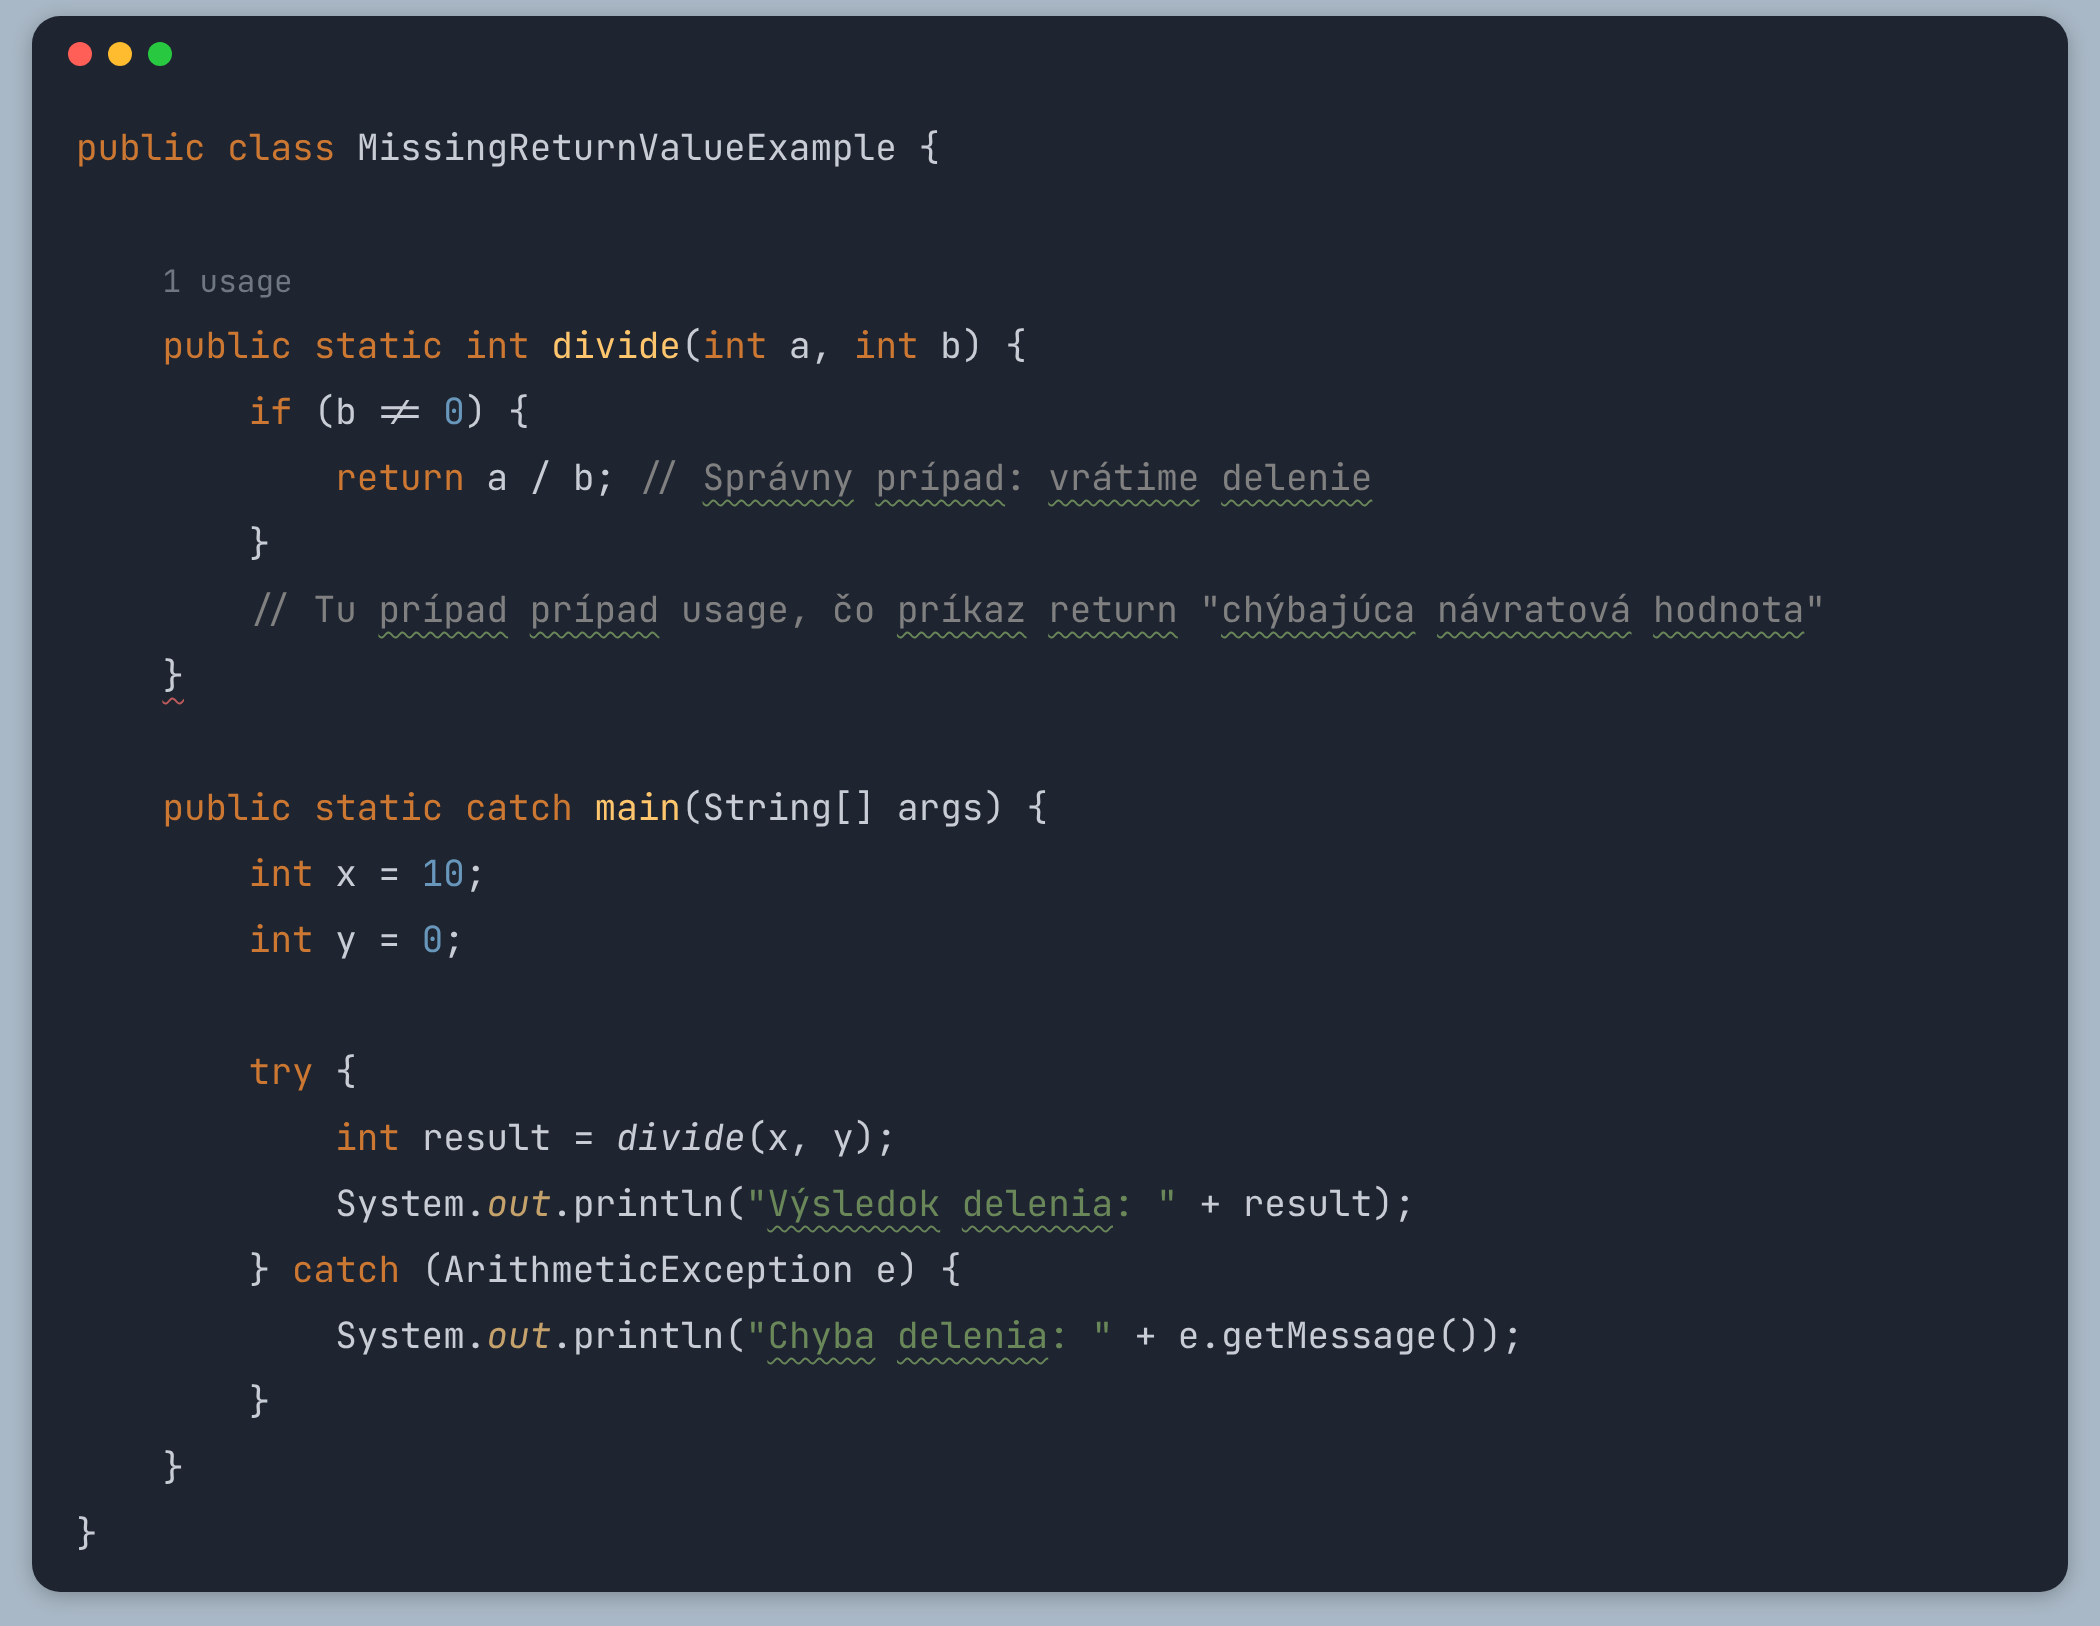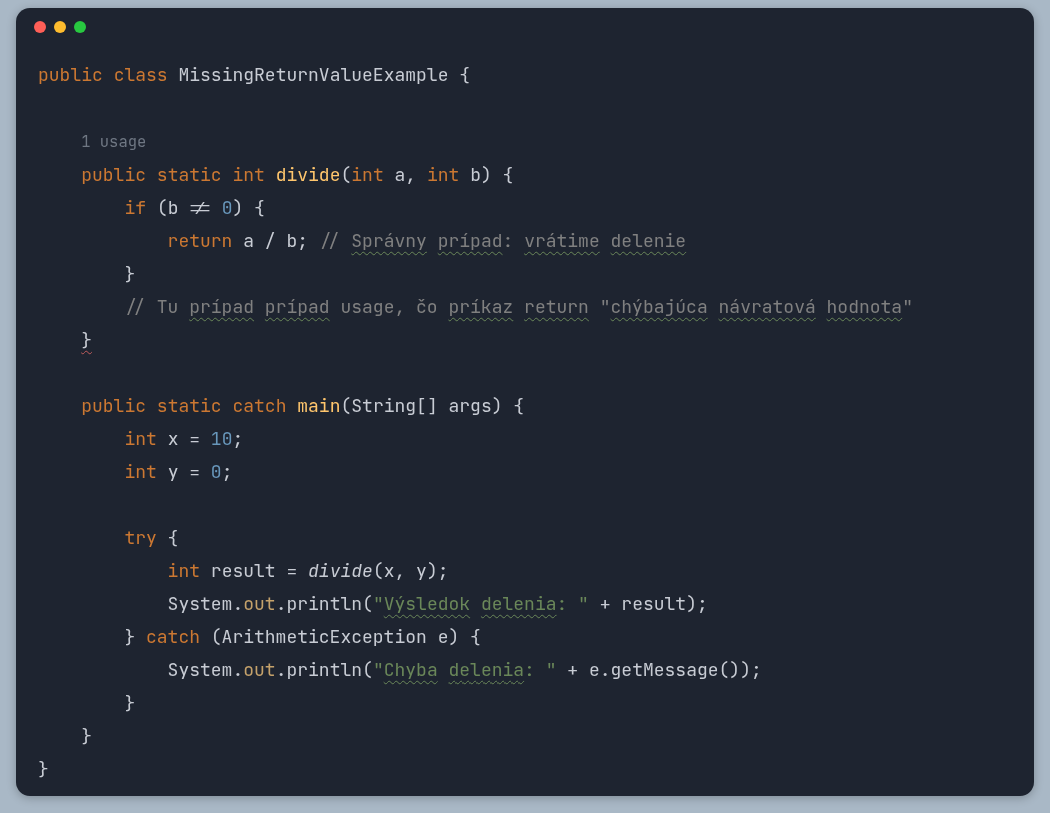--- a/index.html
+++ b/index.html
@@ -55,21 +55,21 @@
     line-height:33px;
     color:var(--text);
     white-space:pre;
   }
   .kw   { color:var(--orange); }
   .fn   { color:var(--yellow); }
   .id   { color:var(--text); }
   .num  { color:var(--num); }
   .cm   { color:var(--comment); }
   .str  { color:var(--string); }
-  .out  { color:var(--out); }
+  .out  { color:var(--out); font-style:italic; }
   .call { color:var(--text); font-style:italic; }
   .hint { color:var(--hint); font-size:15.5px;margin-top:44px; }
   .wavy {
     text-decoration: underline wavy var(--wavy);
     text-decoration-thickness:1px;
     text-underline-offset:4px;
   }
   .errwavy {
     text-decoration: underline wavy var(--err-wavy);
     text-decoration-thickness:1px;

